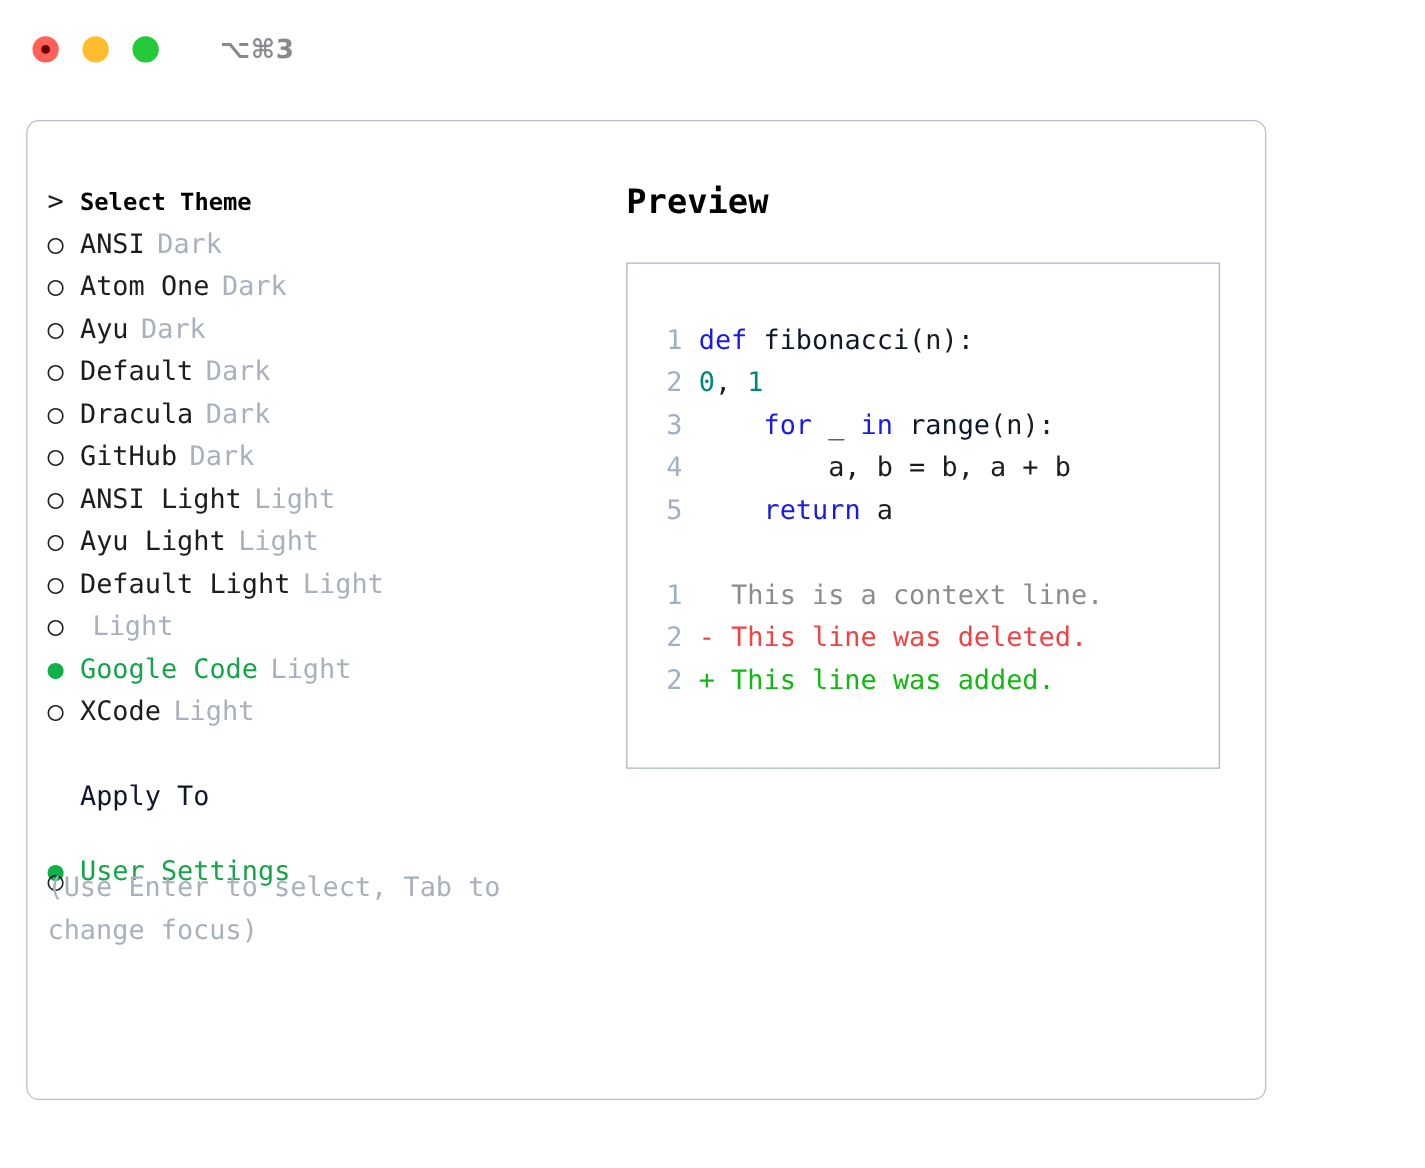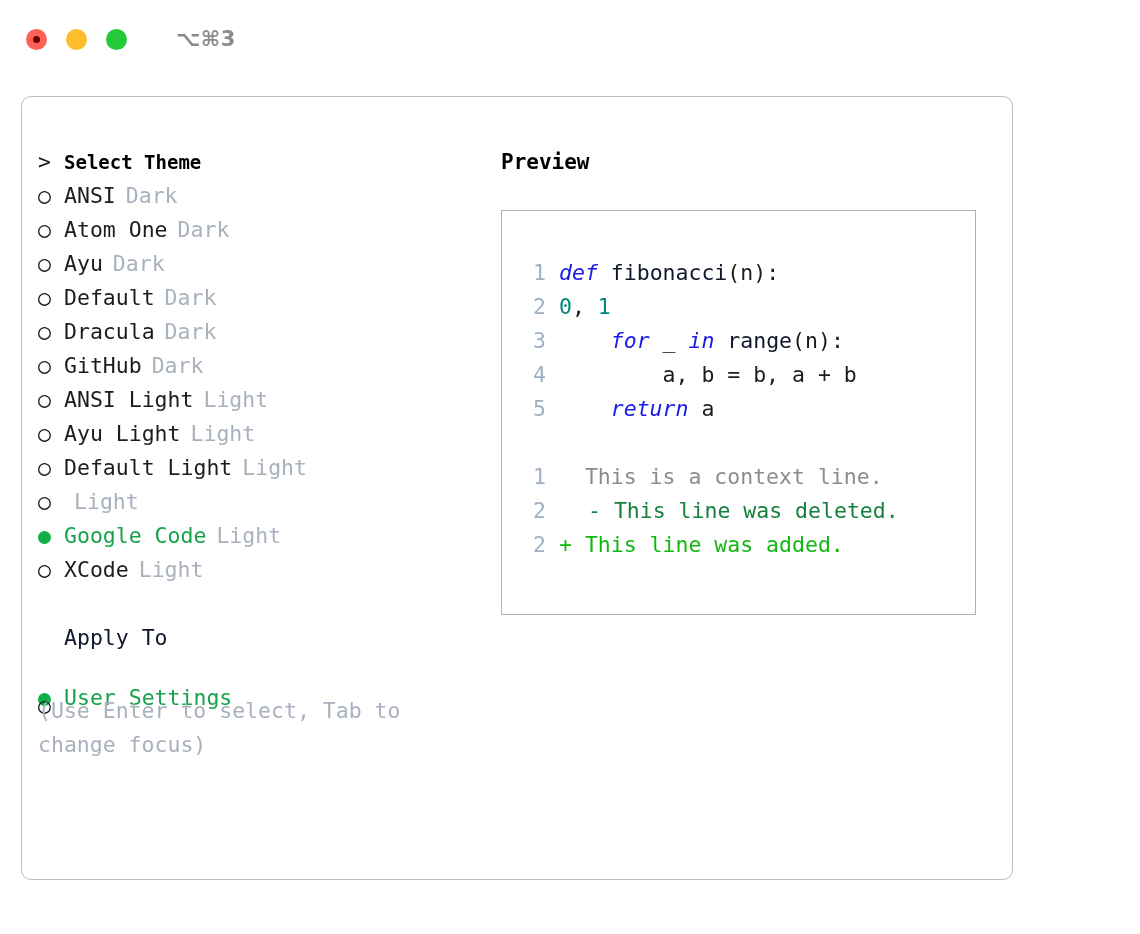--- a/index.html
+++ b/index.html
@@ -133,21 +133,21 @@
   }
 
   
   #preview-column {
     position: absolute;
     left: 479px;
     top: 48px;
     width: 490px;
   }
   #preview-label {
-    font-size: 21px;
+    font-size: 27px;
     font-weight: bold;
     color: #000000;
     line-height: 34px;
   }
   #code-card {
     margin-top: 31px;
     width: 475px;
     height: 405px;
     border: 1.5px solid #aab4c0;
     box-sizing: border-box;
@@ -163,26 +163,26 @@
     white-space: pre;
   }
   .ln {
     width: 30px;
     flex: none;
     text-align: right;
     color: #9fb0c4;
     margin-right: 13px;
   }
   .code-blank { height: 34px; }
-  .tok-kw   { color: #1a1ae6; font-style: italic; }
+  .tok-kw   { color: #1a1ae6; }
   .tok-fn   { color: #0f172a; }
   .tok-num  { color: #00897b; }
   .tok-pl   { color: #1c1c1c; }
   .diff-ctx { color: #8c8c8c; }
-  .diff-del { color: #15803d; margin-left: 29px; }
+  .diff-del { color: #ef4444; }
   .diff-add { color: #12b812; }
 </style>
 </head>
 <body>
 
 <div id="app-window">
 
   <div id="title-bar">
     <div class="traffic-lights">
       <div class="tl tl-close">

